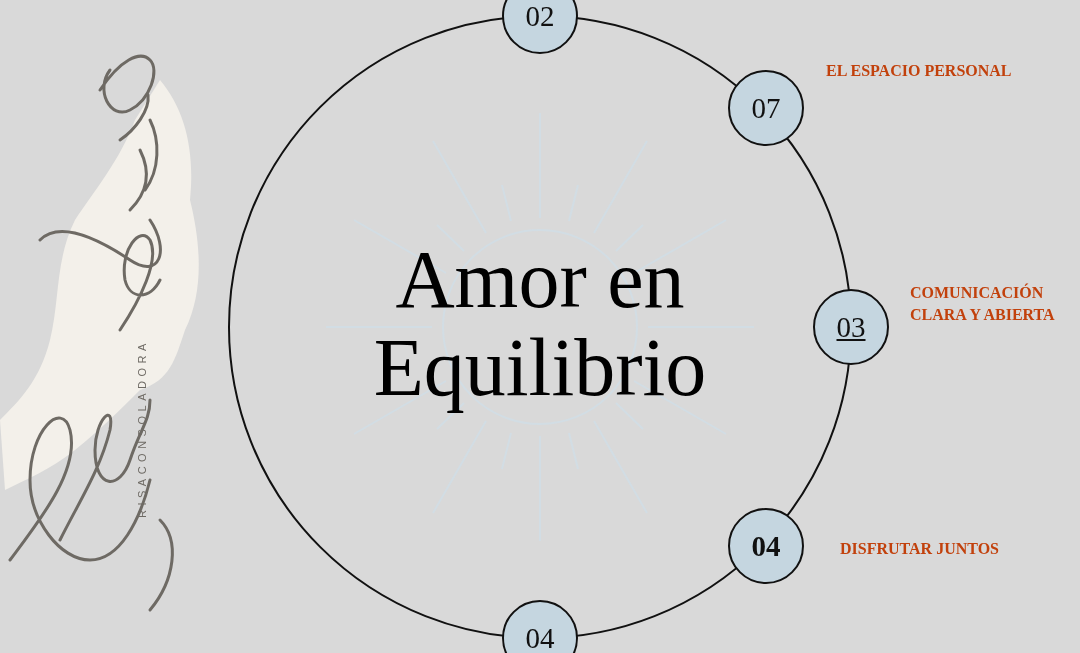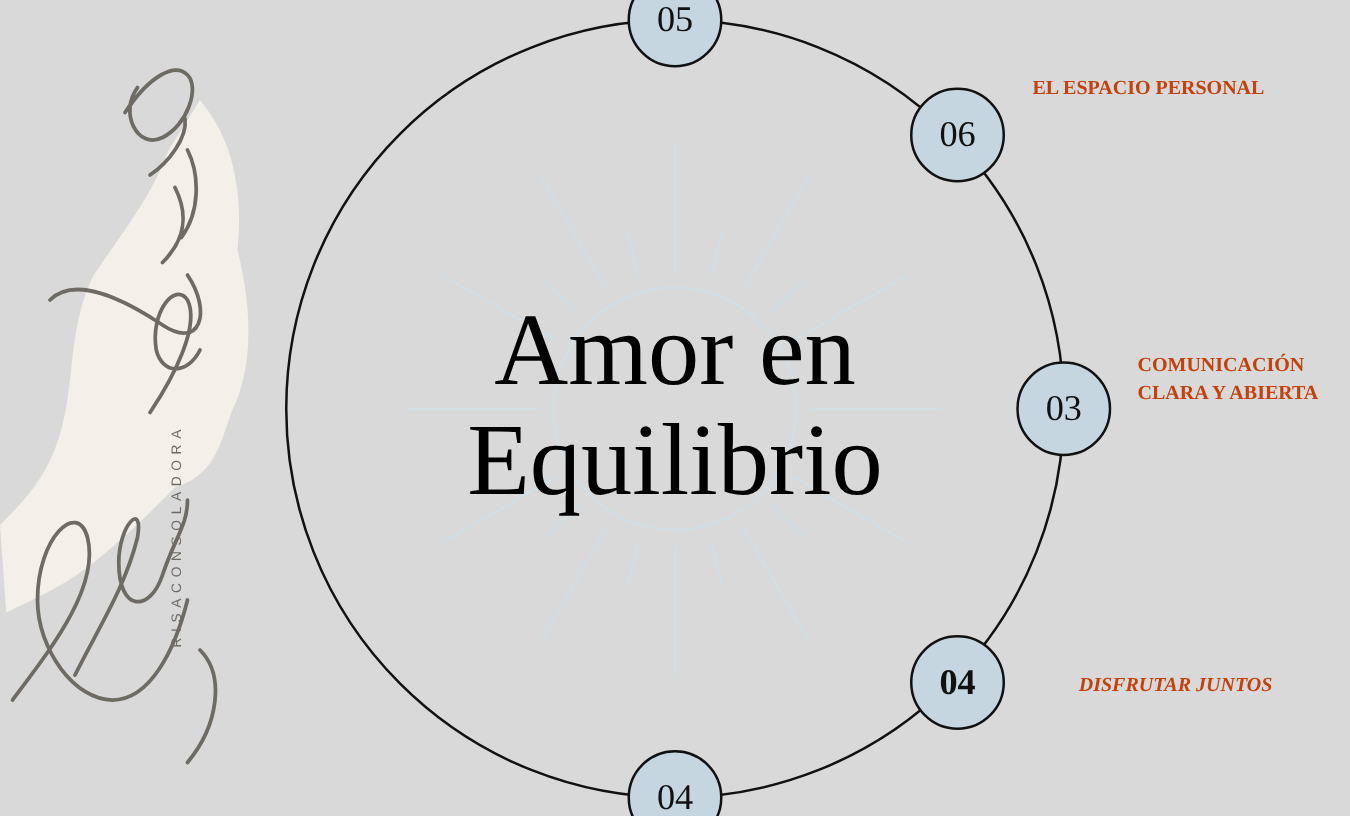--- a/index.html
+++ b/index.html
@@ -88,37 +88,37 @@
   </svg>
 
   <div class="brand-sub" style="transform: rotate(-90deg) translate(-218px, 0);">RISACONSOLADORA</div>
 
   <div class="title">
     <div>Amor en</div>
     <div>Equilibrio</div>
   </div>
 
   <div class="node" style="left:502px; top:-22px;">
-    <span>05</span>
+    <span>02</span>
   </div>
   <div class="node" style="left:728px; top:70px;">
-    <span>06</span>
+    <span>07</span>
   </div>
-  <div class="node" style="left:813px; top:289px;">
+  <div class="node" style="left:813px; top:289px;text-decoration:underline;">
     <span>03</span>
   </div>
   <div class="node" style="left:728px; top:508px;font-weight:bold;">
     <span>04</span>
   </div>
   <div class="node" style="left:502px; top:600px;">
     <span>04</span>
   </div>
 
   <div class="label" style="left:826px; top:60px; width:230px;">EL ESPACIO PERSONAL</div>
 
   <div class="label" style="left:910px; top:282px; width:176px;">
     <div>COMUNICACIÓN</div>
     <div>CLARA Y ABIERTA</div>
   </div>
 
-  <div class="label" style="left:863px; top:538px; width:200px;font-style:italic;">DISFRUTAR JUNTOS</div>
+  <div class="label" style="left:840px; top:538px; width:200px;">DISFRUTAR JUNTOS</div>
 
 </div>
 
 </body></html>

